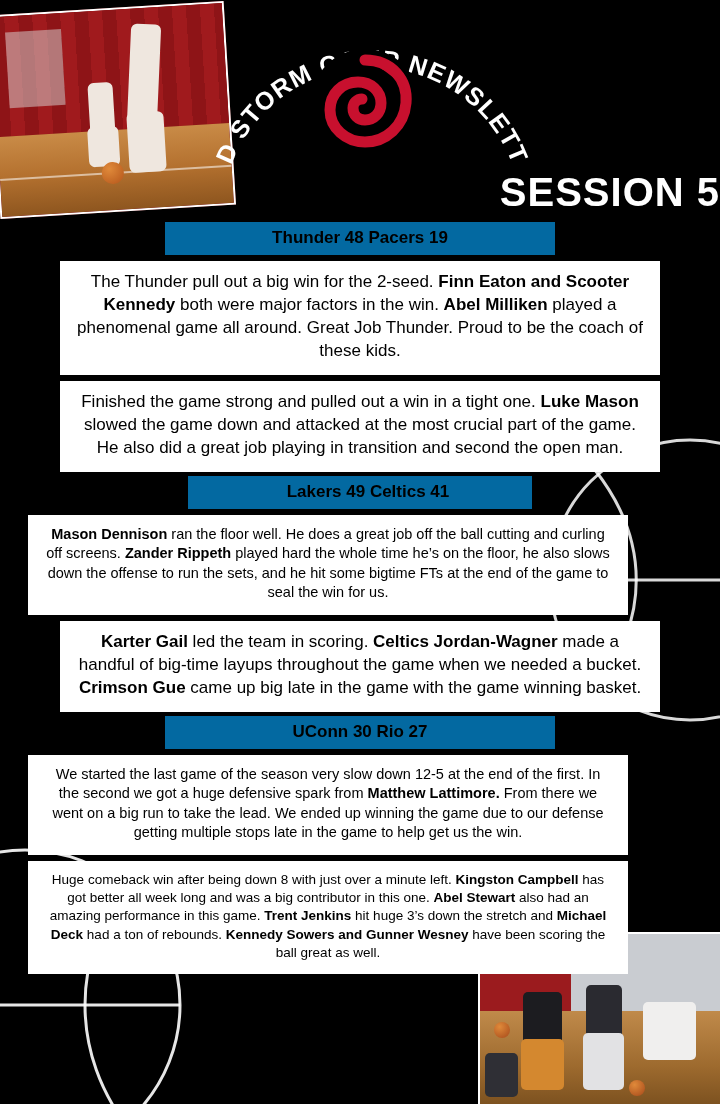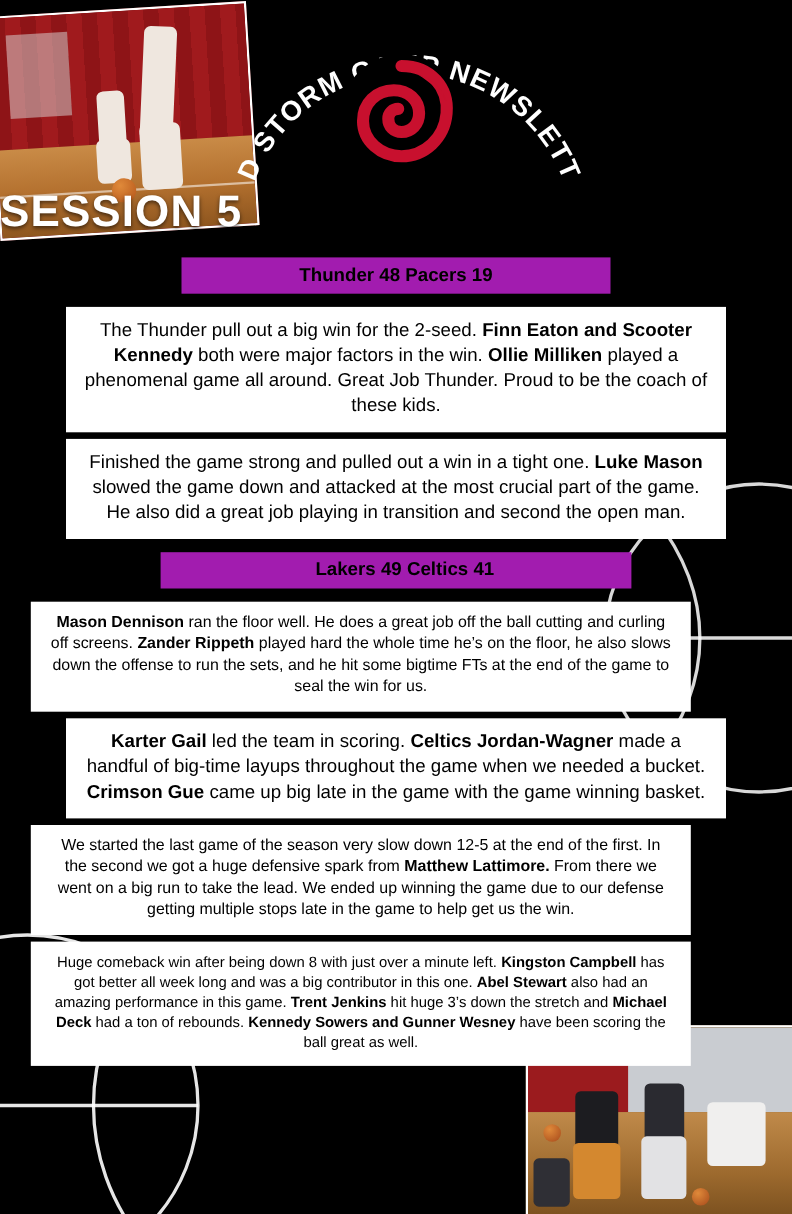--- a/index.html
+++ b/index.html
@@ -115,60 +115,60 @@
     left: 310px;
     top: 48px;
     width: 110px;
     height: 110px;
   }
   .session {
     position: absolute;
     top: 170px;
     left: 0;
     width: 100%;
-    text-align: left;
+    text-align: right;
     color: #ffffff;
     font-size: 40px;
     font-weight: bold;
     letter-spacing: 1px;
     text-shadow: 0 2px 4px rgba(0,0,0,.6);
   }
 
   
   .content {
     position: relative;
     z-index: 3;
     padding: 0 0 0 0;
   }
   .section {
     margin-bottom: 4px;
   }
   .score-bar {
-    background: #a21caf;
+    background: #0369a1;
     color: #000000;
     font-weight: bold;
     text-align: center;
     padding: 6px 0 7px 0;
     font-size: 19px;
-    margin: 12px auto;
+    margin: 0 auto;
     box-sizing: border-box;
   }
   .body-box {
     background: #ffffff;
     color: #000000;
     box-sizing: border-box;
     margin: 6px auto 0 auto;
     padding: 10px 16px 12px 16px;
     text-align: center;
     line-height: 1.35;
   }
   .body-box b { font-weight: bold; }
 
   .w-sm   { width: 390px; }
-  .w-md   { width: 428px; padding-left: 16px; }
+  .w-md   { width: 344px; padding-left: 16px; }
   .w-body { width: 600px; }
 
   .fs-17 { font-size: 17px; }
   .fs-14 { font-size: 14.5px; margin-left: 28px; }
   .fs-13 { font-size: 13.5px; margin-left: 28px; }
 
   
   .photo-bottom {
     position: absolute;
     right: 0;
@@ -255,37 +255,38 @@
     <path d="M70 20 C84 24 93 33 96 45 C90 34 80 26 70 20 Z" fill="#c8102e"></path>
   </svg>
 
   <div class="session">SESSION 5</div>
 </div>
 
 <div class="content">
 
   <div class="section">
     <div class="score-bar w-sm fs-17">Thunder 48 Pacers 19</div>
-    <div class="body-box w-body fs-17"><span>The Thunder pull out a big win for the 2-seed. </span><b>Finn Eaton and Scooter Kennedy</b><span> both were major factors in the win. </span><b>Ollie Milliken</b><span> played a phenomenal game all around. Great Job Thunder. Proud to be the coach of these kids.</span></div>
+    <div class="body-box w-body fs-17"><span>The Thunder pull out a big win for the 2-seed. </span><b>Finn Eaton and Scooter Kennedy</b><span> both were major factors in the win. </span><b>Abel Milliken</b><span> played a phenomenal game all around. Great Job Thunder. Proud to be the coach of these kids.</span></div>
   </div>
 
   <div class="section">
     <div class="body-box w-body fs-17"><span>Finished the game strong and pulled out a win in a tight one. </span><b>Luke Mason</b><span> slowed the game down and attacked at the most crucial part of the game. He also did a great job playing in transition and second the open man.</span></div>
   </div>
 
   <div class="section">
     <div class="score-bar w-md fs-17">Lakers 49 Celtics 41</div>
     <div class="body-box w-body fs-14"><b>Mason Dennison</b><span> ran the floor well. He does a great job off the ball cutting and curling off screens. </span><b>Zander Rippeth</b><span> played hard the whole time he’s on the floor, he also slows down the offense to run the sets, and he hit some bigtime FTs at the end of the game to seal the win for us.</span></div>
   </div>
 
   <div class="section">
     <div class="body-box w-body fs-17"><b>Karter Gail</b><span> led the team in scoring.  </span><b>Celtics Jordan-Wagner</b><span> made a handful of big-time layups throughout the game when we needed a bucket. </span><b>Crimson Gue</b><span> came up big late in the game with the game winning basket.</span></div>
   </div>
 
   <div class="section">
+    <div class="score-bar w-sm fs-17">UConn 30 Rio 27</div>
     <div class="body-box w-body fs-14"><span>We started the last game of the season very slow down 12-5 at the end of the first. In the second we got a huge defensive spark from </span><b>Matthew Lattimore.</b><span> From there we went on a big run to take the lead. We ended up winning the game due to our defense getting multiple stops late in the game to help get us the win.</span></div>
   </div>
 
   <div class="section">
     <div class="body-box w-body fs-13"><span>Huge comeback win after being down 8 with just over a minute left. </span><b>Kingston Campbell</b><span> has got better all week long and was a big contributor in this one. </span><b>Abel Stewart</b><span> also had an amazing performance in this game. </span><b>Trent Jenkins</b><span> hit huge 3’s down the stretch and </span><b>Michael Deck</b><span> had a ton of rebounds. </span><b>Kennedy Sowers and Gunner Wesney</b><span> have been scoring the ball great as well.</span></div>
   </div>
 
 </div>
 
 <div class="photo-bottom">

